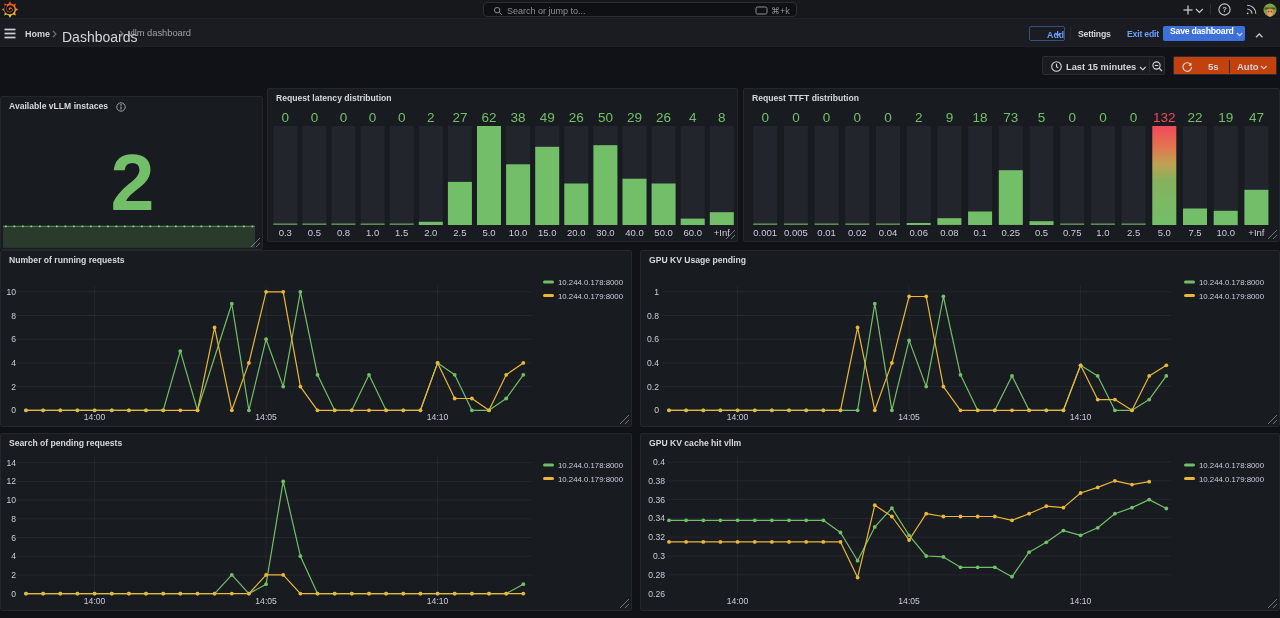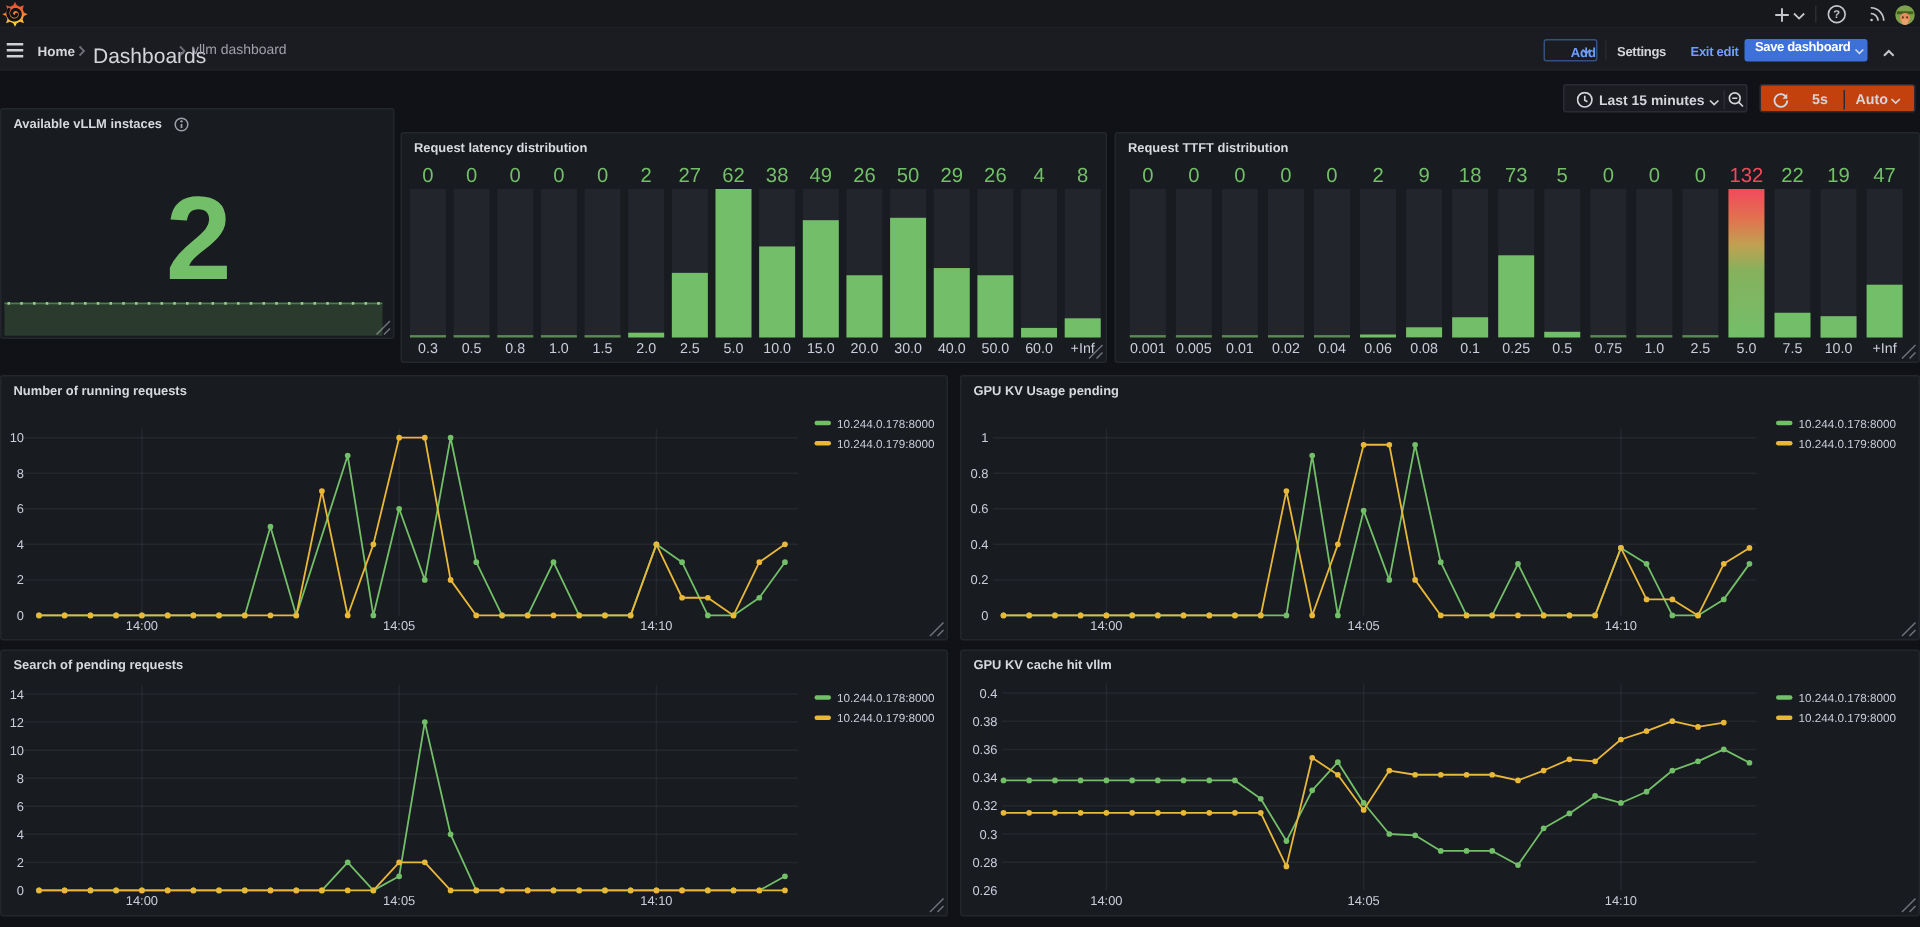--- a/index.html
+++ b/index.html
@@ -12,20 +12,31 @@
       <defs>
         <linearGradient id="glg" x1="0" y1="0" x2="0" y2="1">
           <stop offset="0" stop-color="#EE3B28"></stop>
           <stop offset="0.5" stop-color="#F58231"></stop>
           <stop offset="1" stop-color="#FBE93B"></stop>
         </linearGradient>
       </defs>
       <path fill="url(#glg)" d="M9.00,1.10 L10.19,3.52 L12.39,4.43 L14.94,3.56 L14.07,6.11 L14.98,8.31 L17.40,9.50 L14.98,10.69 L14.07,12.89 L14.94,15.44 L12.39,14.57 L10.19,15.48 L9.00,17.90 L7.81,15.48 L5.61,14.57 L3.06,15.44 L3.93,12.89 L3.02,10.69 L0.60,9.50 L3.02,8.31 L3.93,6.11 L3.06,3.56 L5.61,4.43 L7.81,3.52 Z"></path>
       <path d="M10.05,9.54 L10.03,9.77 L9.96,10.01 L9.83,10.24 L9.65,10.45 L9.42,10.63 L9.14,10.76 L8.82,10.84 L8.49,10.85 L8.14,10.78 L7.80,10.65 L7.48,10.44 L7.20,10.16 L6.98,9.82 L6.82,9.42 L6.74,8.99 L6.75,8.53 L6.85,8.07 L7.05,7.63 L7.34,7.22 L7.72,6.87 L8.17,6.59 L8.68,6.40 L9.24,6.32 L9.81,6.34 L10.38,6.48 L10.93,6.74 L11.43,7.11 L11.86,7.58 L12.19,8.14 L12.41,8.77 L12.51,9.44 L12.47,10.14 L12.29,10.83 L11.98,11.48 L11.53,12.07 L10.97,12.58 L10.30,12.97 L9.56,13.23 L8.77,13.34 L7.95,13.29 L7.15,13.08 L6.38,12.71 L5.70,12.19 L5.11,11.53 L4.66,10.76 L4.37,9.90 L4.24,8.99 L4.29,8.05 L4.53,7.13 L4.95,6.26" fill="none" stroke="#111217" stroke-width="2.05" stroke-linecap="round"></path>
     </svg>
+<div class="abs" style="left:483px;top:2px;width:314px;height:15px;background:#0f1014;border:1px solid #2b2d33;border-radius:4px">
+<svg width="10" height="10" viewBox="0 0 24 24" style="position:absolute;left:9px;top:3px">
+        <circle cx="10" cy="10" r="6.5" fill="none" stroke="#8e8f96" stroke-width="2.3"></circle>
+        <line x1="15" y1="15" x2="21" y2="21" stroke="#8e8f96" stroke-width="2.3"></line>
+      </svg>
+<div class="abs" style="left:23px;top:3px;font-size:9px;color:#8e8f96">Search or jump to...</div>
+<svg width="13" height="9" style="position:absolute;left:271px;top:3px">
+        <rect x="1" y="1" width="11" height="7" rx="1.5" fill="none" stroke="#8e8f96" stroke-width="1"></rect>
+      </svg>
+<div class="abs" style="left:287px;top:2.5px;font-size:9px;color:#8e8f96">⌘+k</div>
+</div>
 <svg width="10" height="10" style="position:absolute;left:1183px;top:4.5px">
       <line x1="5" y1="0.5" x2="5" y2="9.5" stroke="#c5c6cc" stroke-width="1.3"></line>
       <line x1="0.5" y1="5" x2="9.5" y2="5" stroke="#c5c6cc" stroke-width="1.3"></line>
     </svg>
 <svg width="10" height="8" style="position:absolute;left:1195px;top:7px">
       <polyline points="1,2 4.4,5.4 7.8,2" fill="none" stroke="#c5c6cc" stroke-width="1.2"></polyline>
     </svg>
 <div class="abs" style="left:1210px;top:4px;width:1px;height:11px;background:#2b2d33"></div>
 <svg width="13" height="13" style="position:absolute;left:1218px;top:3px">
       <circle cx="6.5" cy="6.5" r="5.6" fill="none" stroke="#c5c6cc" stroke-width="1.1"></circle>
@@ -103,21 +114,21 @@
       <path d="M20 8 A8.5 8.5 0 1 0 21 12" fill="none" stroke="#d4d5db" stroke-width="2.4"></path>
       <polygon points="21,3 21,9.5 14.5,9.5" fill="#d4d5db"></polygon>
     </svg>
 <div class="abs" style="left:34px;top:4px;font-size:9.5px;font-weight:bold;color:#d4d5db">5s</div>
 <div class="abs" style="left:55px;top:3px;width:1px;height:13px;background:#2a2c33"></div>
 <div class="abs" style="left:63px;top:4px;font-size:9.5px;font-weight:bold;color:#d4d5db">Auto</div>
 <svg width="10" height="8" style="position:absolute;left:86px;top:7px">
       <polyline points="1,2 3.8,4.8 6.6,2" fill="none" stroke="#d4d5db" stroke-width="1.1"></polyline>
     </svg>
 </div>
-<div class="panel" style="left:0px;top:72px;width:263px;height:154px">
+<div class="panel" style="left:0px;top:96px;width:263px;height:154px">
 <svg width="263" height="154" style="position:absolute;left:0;top:0" xmlns="http://www.w3.org/2000/svg">
       <rect x="2" y="129.3" width="252" height="21.5" fill="rgba(115,191,105,0.20)"></rect>
       <line x1="2" y1="129.3" x2="254" y2="129.3" stroke="rgba(115,191,105,0.55)" stroke-width="1.2"></line>
       <line x1="4" y1="129.3" x2="254" y2="129.3" stroke="#a3dc99" stroke-width="1.8" stroke-dasharray="1.7 6.8" opacity="0.85"></line>
     </svg>
 <div class="ptitle">Available vLLM instaces</div>
 <svg width="10" height="10" style="position:absolute;left:115px;top:4.5px">
       <circle cx="5" cy="5" r="4.2" fill="none" stroke="#9fa1a8" stroke-width="1"></circle>
       <line x1="5" y1="4.6" x2="5" y2="7.4" stroke="#9fa1a8" stroke-width="1.2"></line>
       <circle cx="5" cy="2.9" r="0.8" fill="#9fa1a8"></circle>

